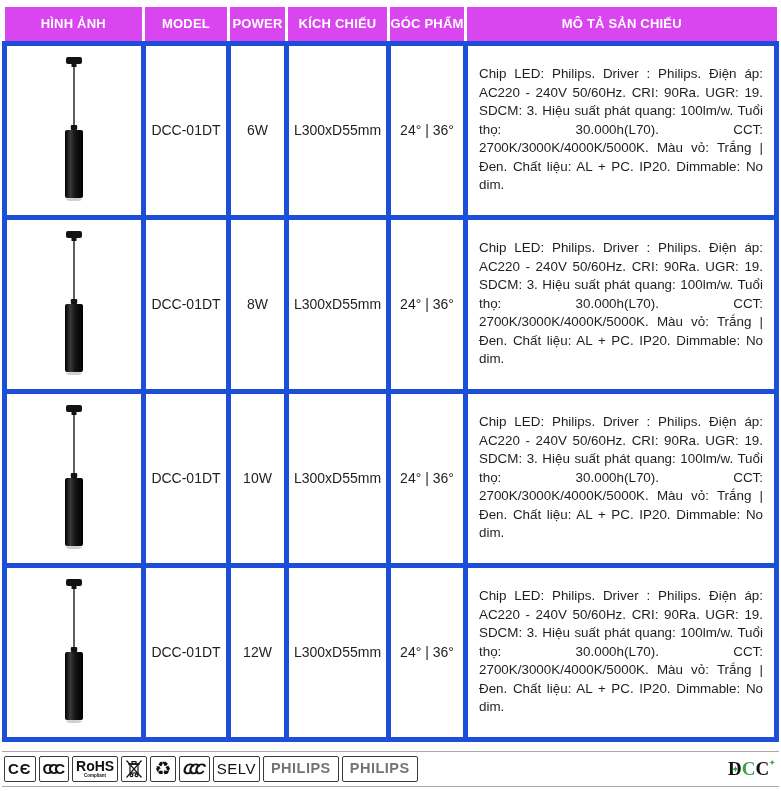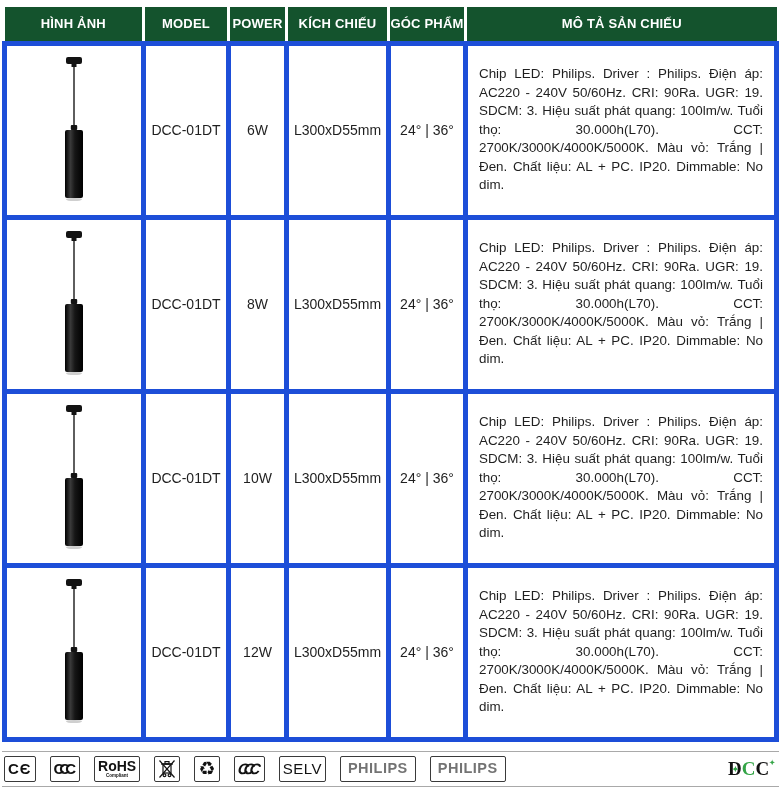--- a/index.html
+++ b/index.html
@@ -18,21 +18,21 @@
     table-layout: fixed;
   }
   col.c-img  { width: 139px; }
   col.c-model{ width: 85px;  }
   col.c-power{ width: 58px;  }
   col.c-size { width: 102px; }
   col.c-angle{ width: 77px;  }
   col.c-desc { width: auto;  }
 
   th {
-    background: #14532d;
+    background: #d946ef;
     color: #fff;
     height: 36px;
     font-size: 13px;
     font-weight: bold;
     letter-spacing: .2px;
     border-left: 3px solid #fff;
     border-right: 3px solid #fff;
     text-align: center;
     vertical-align: middle;
   }
@@ -58,21 +58,21 @@
 
   
   .footer {
     margin: 9px 2px 0 2px;
     border-top: 1px solid #a9a9a9;
     border-bottom: 1px solid #a9a9a9;
     padding: 4px 2px 4px 2px;
     display: flex;
     align-items: center;
   }
-  .badges { display: flex; align-items: center; gap: 14px; }
+  .badges { display: flex; align-items: center; gap: 3px; }
   .badge {
     border: 1.5px solid #3a3a3a;
     border-radius: 2px;
     background: #fff;
     height: 26px;
     min-width: 26px;
     padding: 1px 3px;
     display: flex;
     flex-direction: column;
     align-items: center;

